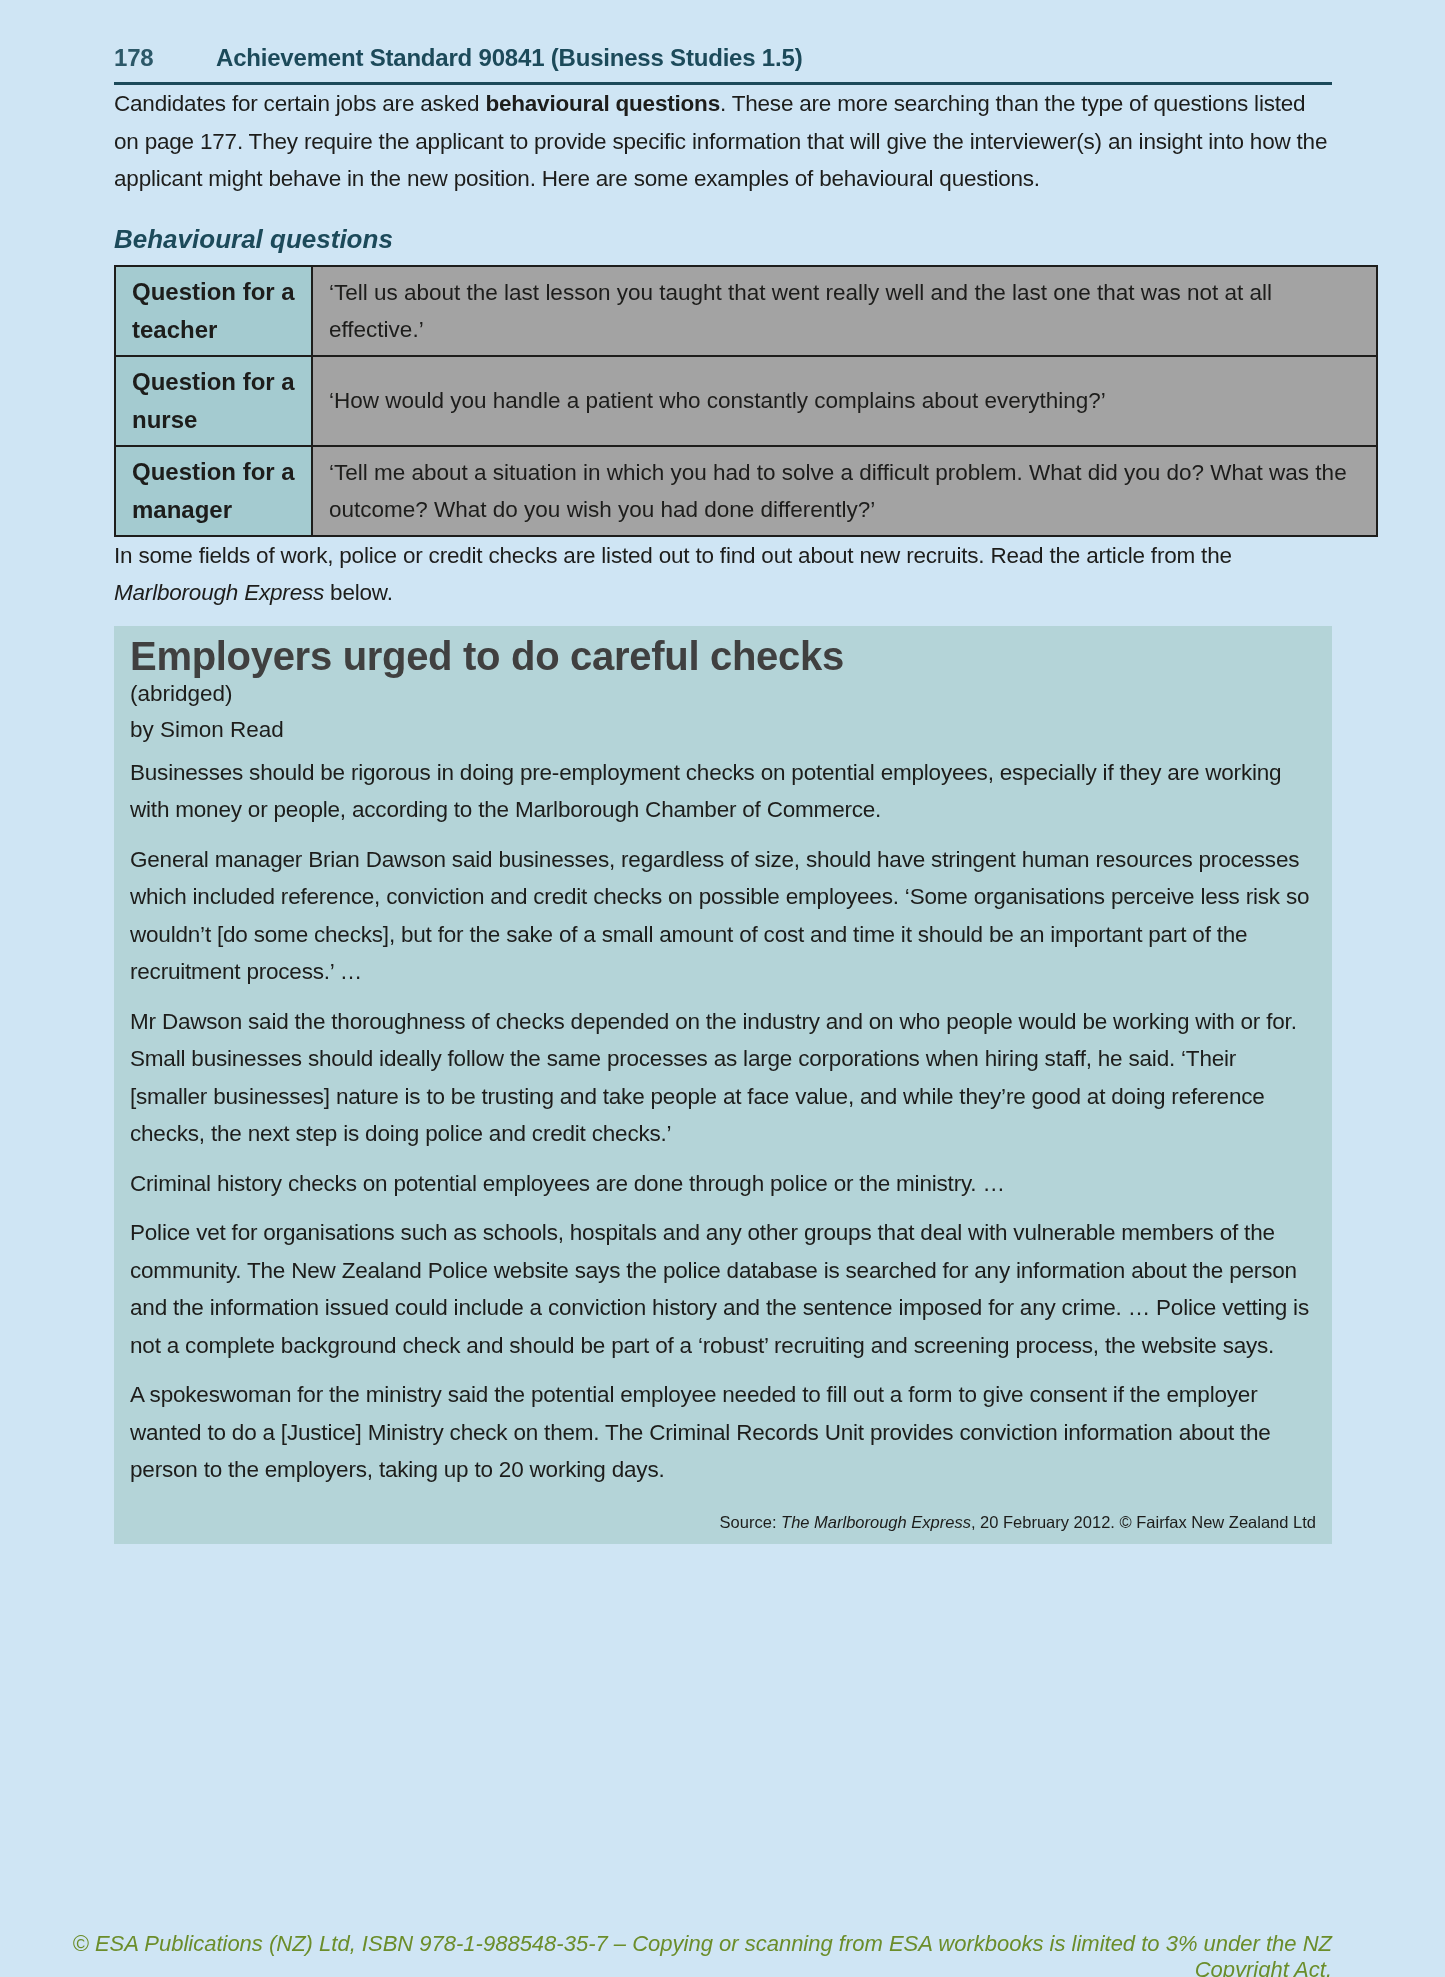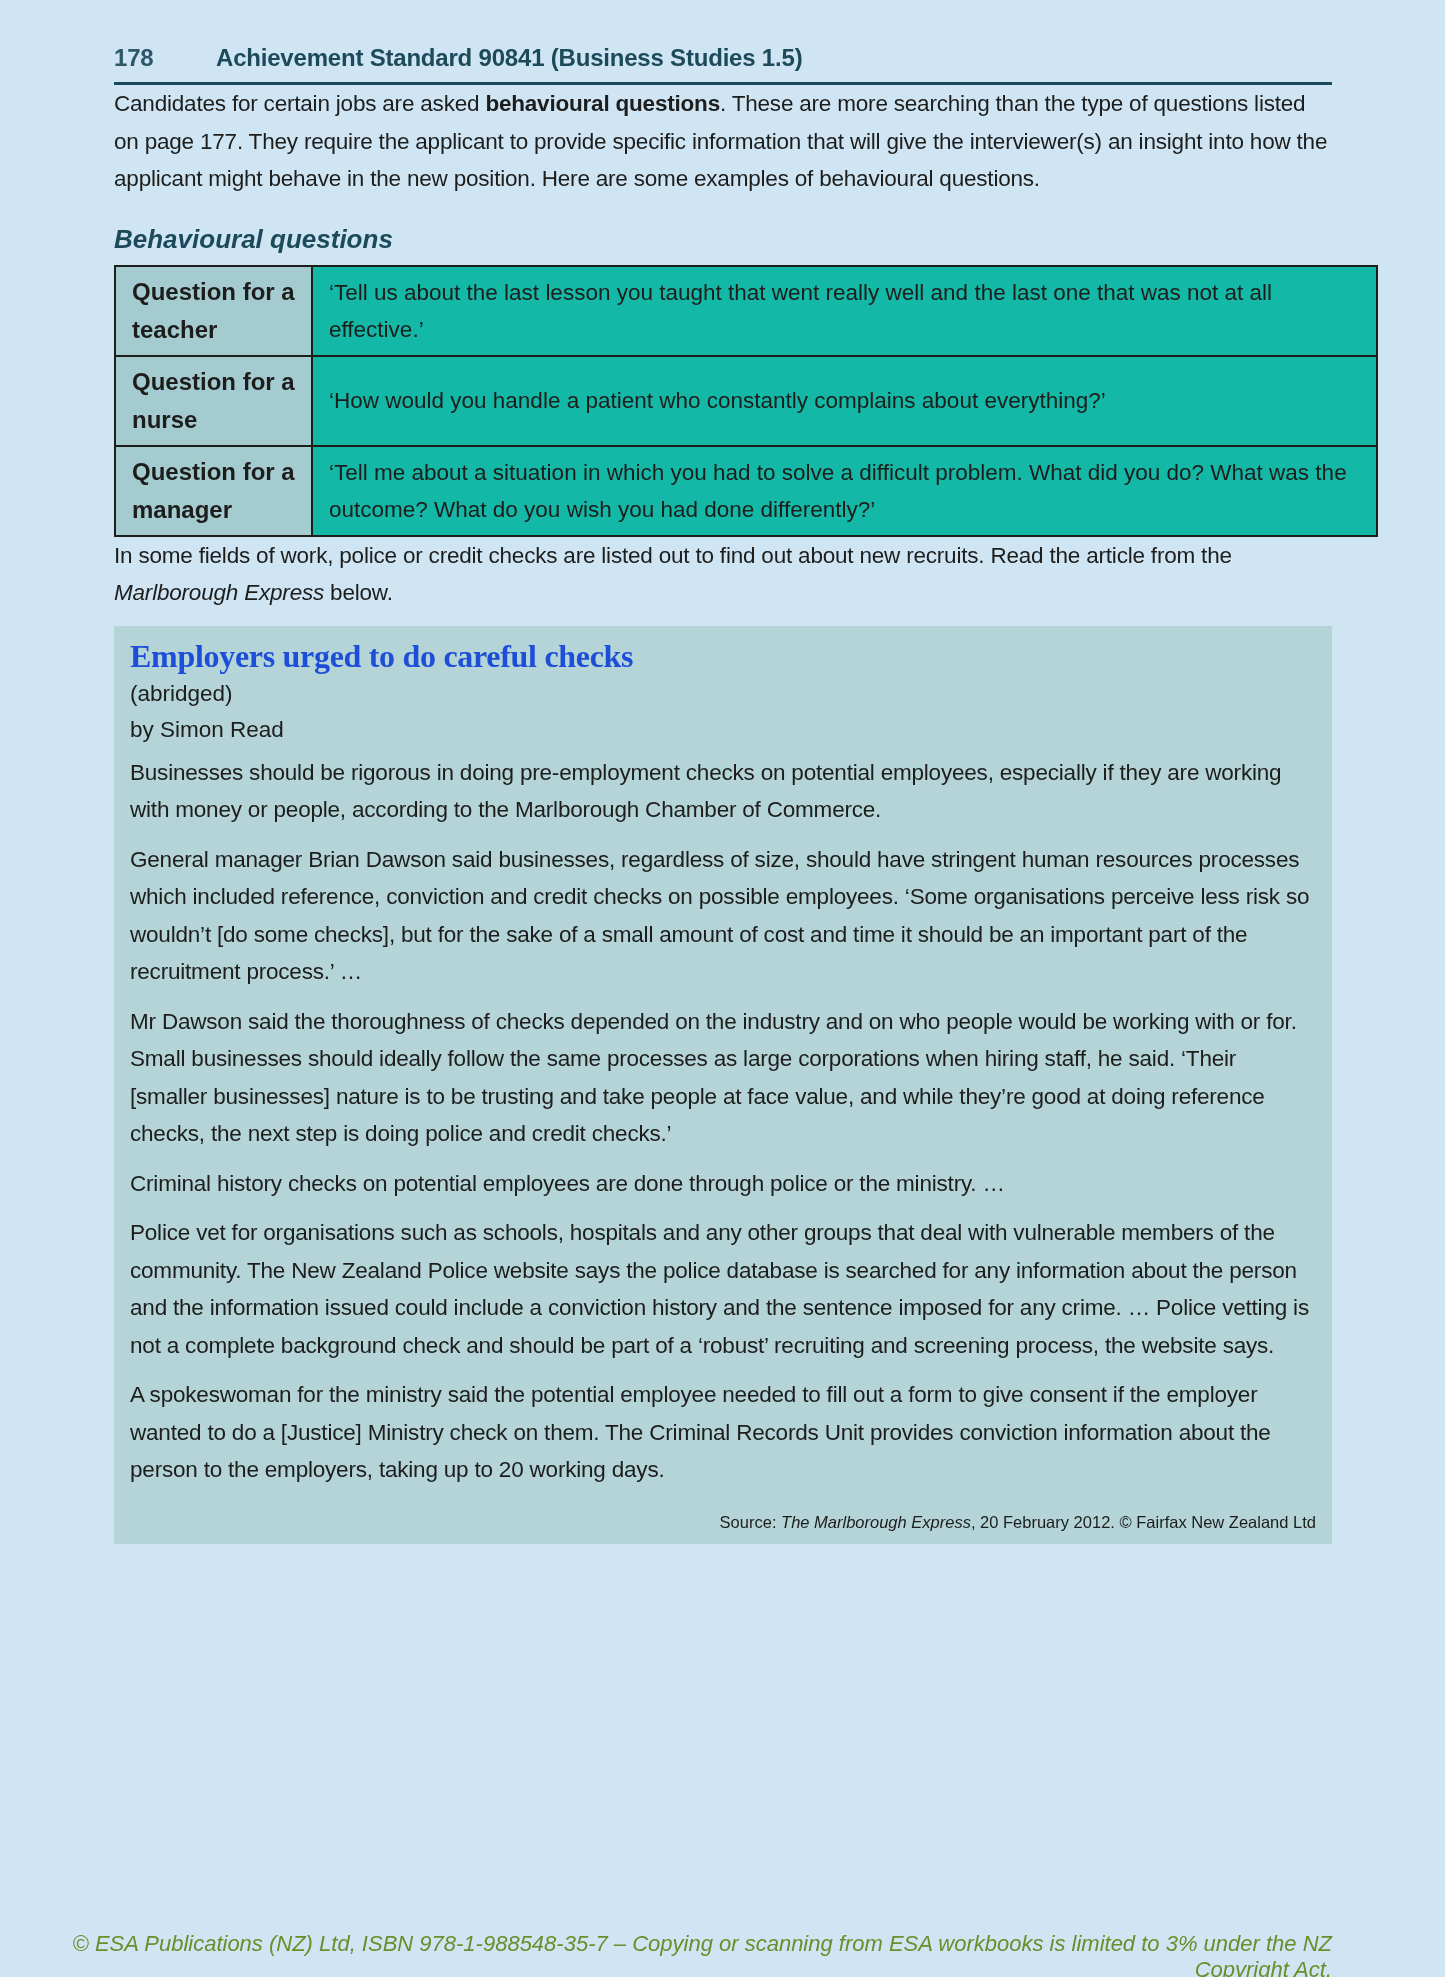--- a/index.html
+++ b/index.html
@@ -29,29 +29,29 @@
   .section-title {
     margin-top: 26px; margin-bottom: 10px;
     font-size: 26px; font-weight: bold; font-style: italic; color: #1c4a5a;
   }
   table.bq {
     width: 1264px; border-collapse: collapse;
     border: 2px solid #1d1d1b;
   }
   table.bq td { border: 2px solid #1d1d1b; font-size: 22.5px; line-height: 37px; padding: 6px 14px 6px 16px; vertical-align: middle; }
   table.bq td.lbl { width: 165px; background: #a4cbd0; font-weight: bold; font-size: 24px; line-height: 38px; padding-left: 16px; }
-  table.bq td.q { background: #14b8a6; margin-top: 8px; }
+  table.bq td.q { background: #a3a3a3; margin-top: 8px; }
   .after-table { margin-top: 20px; }
   .article {
     margin-top: 14px;
     background: #b4d4d8;
     padding: 10px 16px 12px 16px;
   }
   .article h2 {
-    margin: 0; font-size: 32px; color: #1d4ed8; font-weight: bold; letter-spacing: -0.3px; line-height: 40px; font-family: Liberation Serif, serif;
+    margin: 0; font-size: 40px; color: #404040; font-weight: bold; letter-spacing: -0.3px; line-height: 40px;
   }
   .article .meta { font-size: 22.5px; line-height: 36px; }
   .article p.body { margin-top: 12px; }
   .article p.first { margin-top: 6px; }
   .source {
     text-align: right; font-size: 16.5px; margin-top: 24px; padding-right: 0;
   }
   .footer {
     position: absolute; left: 0; width: 1332px; top: 1931px;
     text-align: right; font-style: italic; font-size: 22px; color: #6b8d2a;

